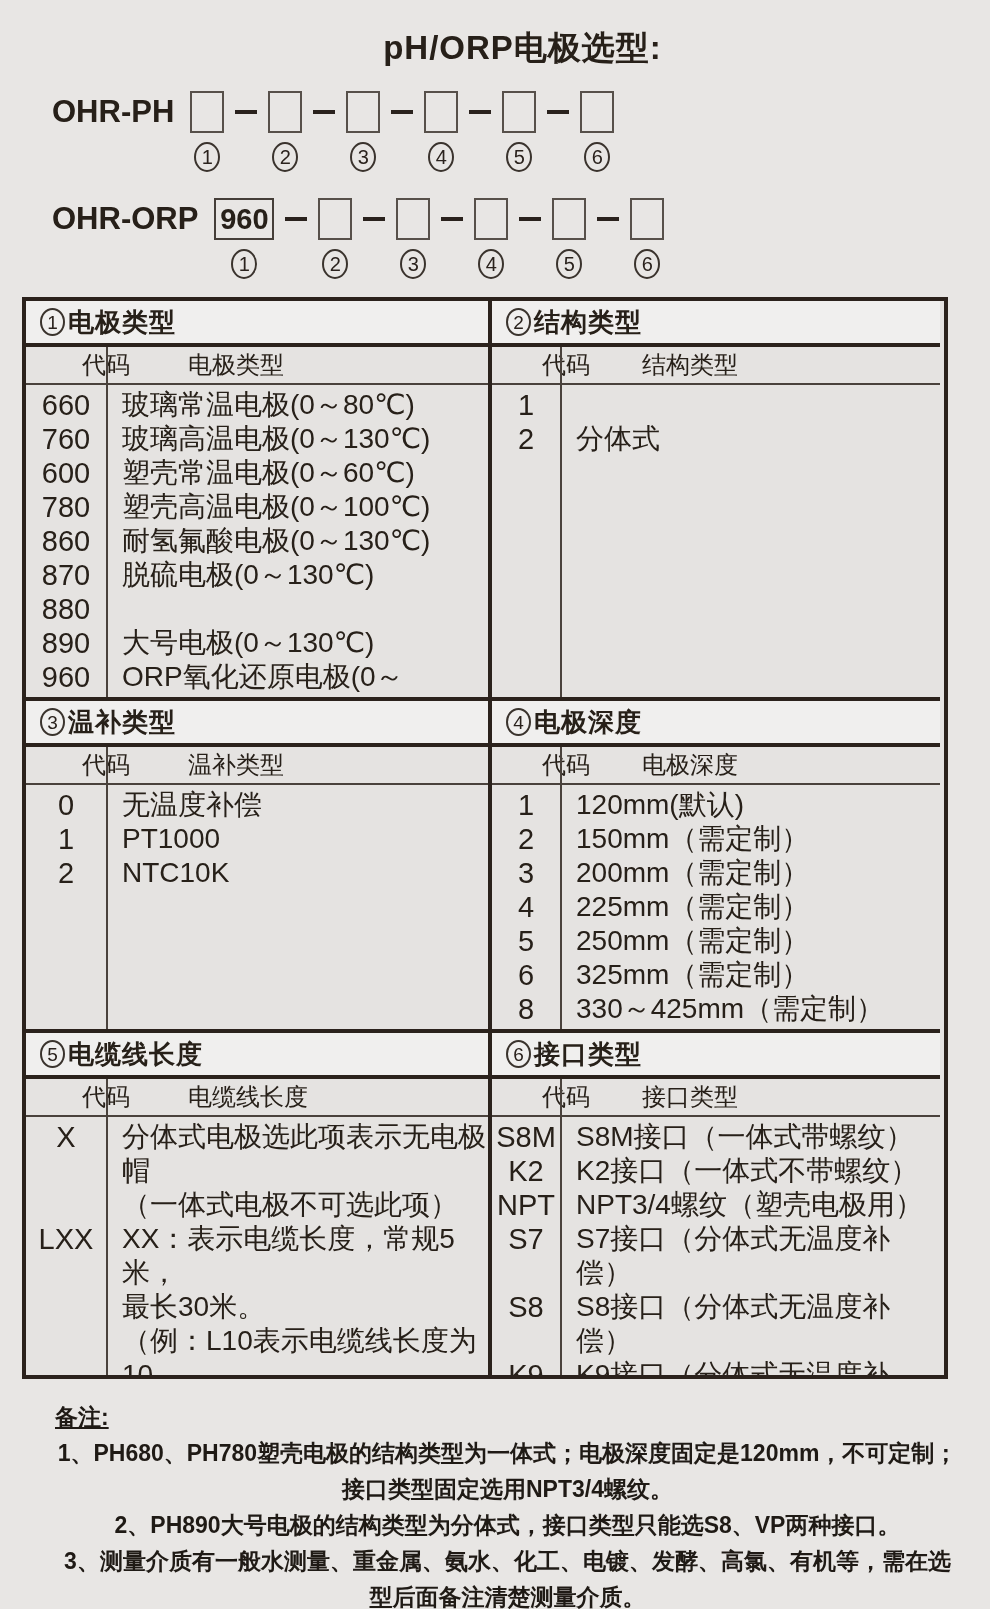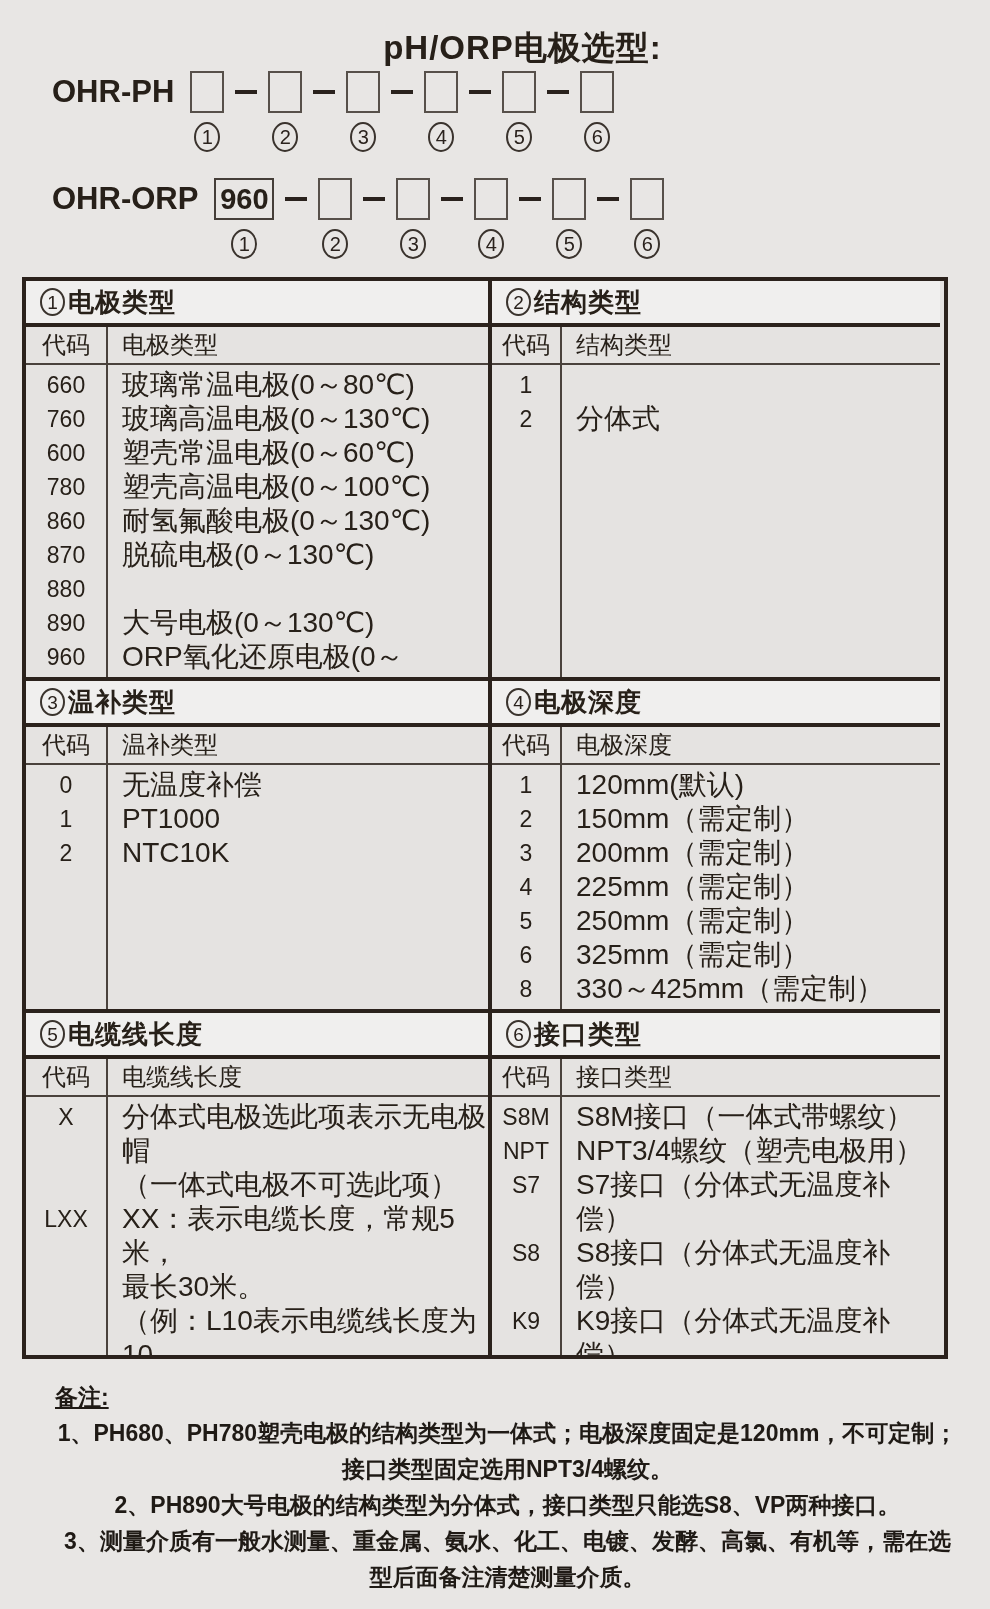--- a/index.html
+++ b/index.html
@@ -8,21 +8,21 @@
     background:#e8e6e4;
     font-family:"Liberation Sans","DejaVu Sans",sans-serif;
     color:#272019;
   }
   .page-title{
     margin:26px 0 0 55px;
     font-size:33px;font-weight:bold;letter-spacing:1px;text-align:center;
   }
   
   .model-row{display:flex;align-items:flex-start;margin-left:52px;}
-  .model-row.first{}
+  .model-row.first{margin-top:20px;}
   .model-row.second{margin-top:26px;}
   .model-label{
     font-weight:bold;font-size:31px;line-height:42px;
     margin-right:16px;letter-spacing:0px;white-space:nowrap;
   }
   .slots{display:flex;align-items:flex-start;}
   .slot{display:flex;flex-direction:column;align-items:center;}
   .slot-box{
     width:34px;height:42px;box-sizing:border-box;
     border:2px solid #57504a;background:transparent;
@@ -60,24 +60,24 @@
   .sec-title{font-size:26px;font-weight:bold;letter-spacing:1px;}
   .sec-rest{flex:1;position:relative;}
   .sec-rest::before{
     content:"";position:absolute;top:0;bottom:0;width:2px;background:#4a423c;
     left:var(--codew);
   }
   .half-left .sec-rest{--codew:80px;}
   .half-right .sec-rest{--codew:68px;}
   .hdr-row,.data-row{display:flex;align-items:flex-start;}
   .hdr-row{height:36px;border-bottom:2px solid #4a423c;}
-  .hdr-row .code-cell,.hdr-row .desc-cell{line-height:36px;}
+  .hdr-row .code-cell,.hdr-row .desc-cell{line-height:36px;padding-left:40px;}
   .code-cell{
     width:var(--codew);flex:none;text-align:center;
-    font-size:23px;line-height:34px;
+    font-size:29px;line-height:34px;
   }
   .desc-cell{
     flex:1;padding-left:14px;margin-left:2px;
     font-size:28px;line-height:34px;white-space:pre-line;
   }
   .hdr-row .code-cell{font-size:24px;}
   .hdr-row .desc-cell{font-size:24px;}
   .sec-body{padding-top:3px;}
   
   .notes{margin:20px 0 0 55px;width:905px;font-weight:bold;font-size:23px;line-height:36px;color:#1f1a15;}
@@ -334,20 +334,24 @@
         <div class="hdr-row">
           <span class="code-cell">代码</span>
           <span class="desc-cell">接口类型</span>
         </div>
         <div class="sec-body">
           <div class="data-row">
             <span class="code-cell">S8M</span>
             <span class="desc-cell">S8M接口（一体式带螺纹）</span>
           </div>
           <div class="data-row">
+            <span class="code-cell">K2</span>
+            <span class="desc-cell">K2接口（一体式不带螺纹）</span>
+          </div>
+          <div class="data-row">
             <span class="code-cell">NPT</span>
             <span class="desc-cell">NPT3/4螺纹（塑壳电极用）</span>
           </div>
           <div class="data-row">
             <span class="code-cell">S7</span>
             <span class="desc-cell">S7接口（分体式无温度补偿）</span>
           </div>
           <div class="data-row">
             <span class="code-cell">S8</span>
             <span class="desc-cell">S8接口（分体式无温度补偿）</span>

